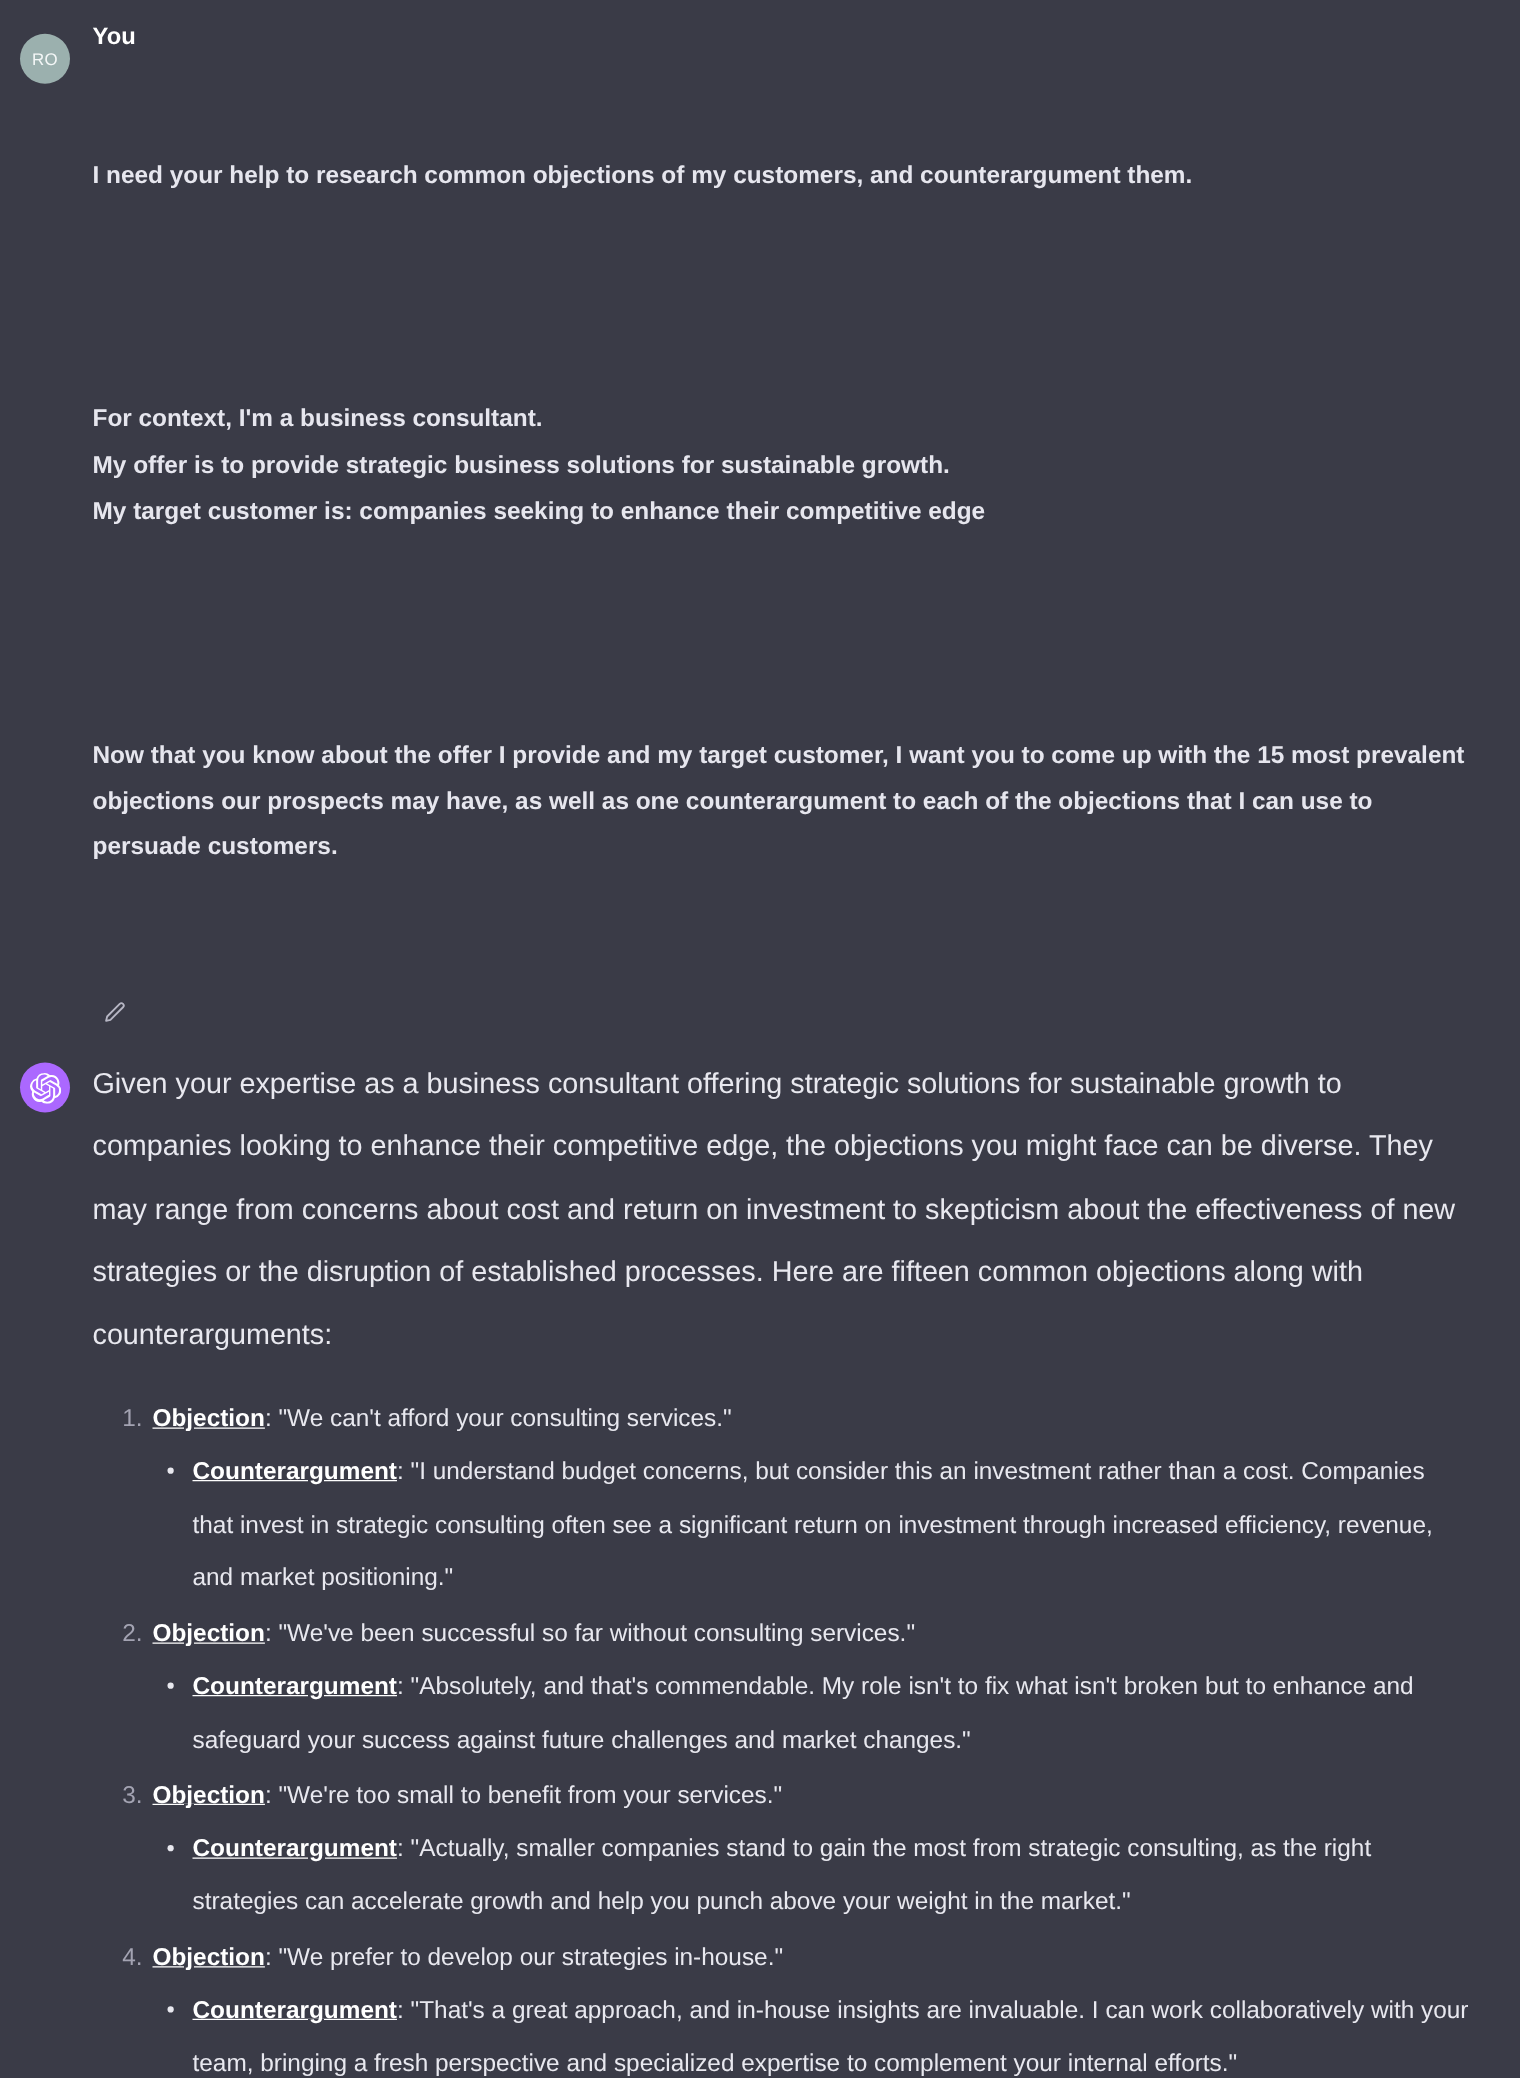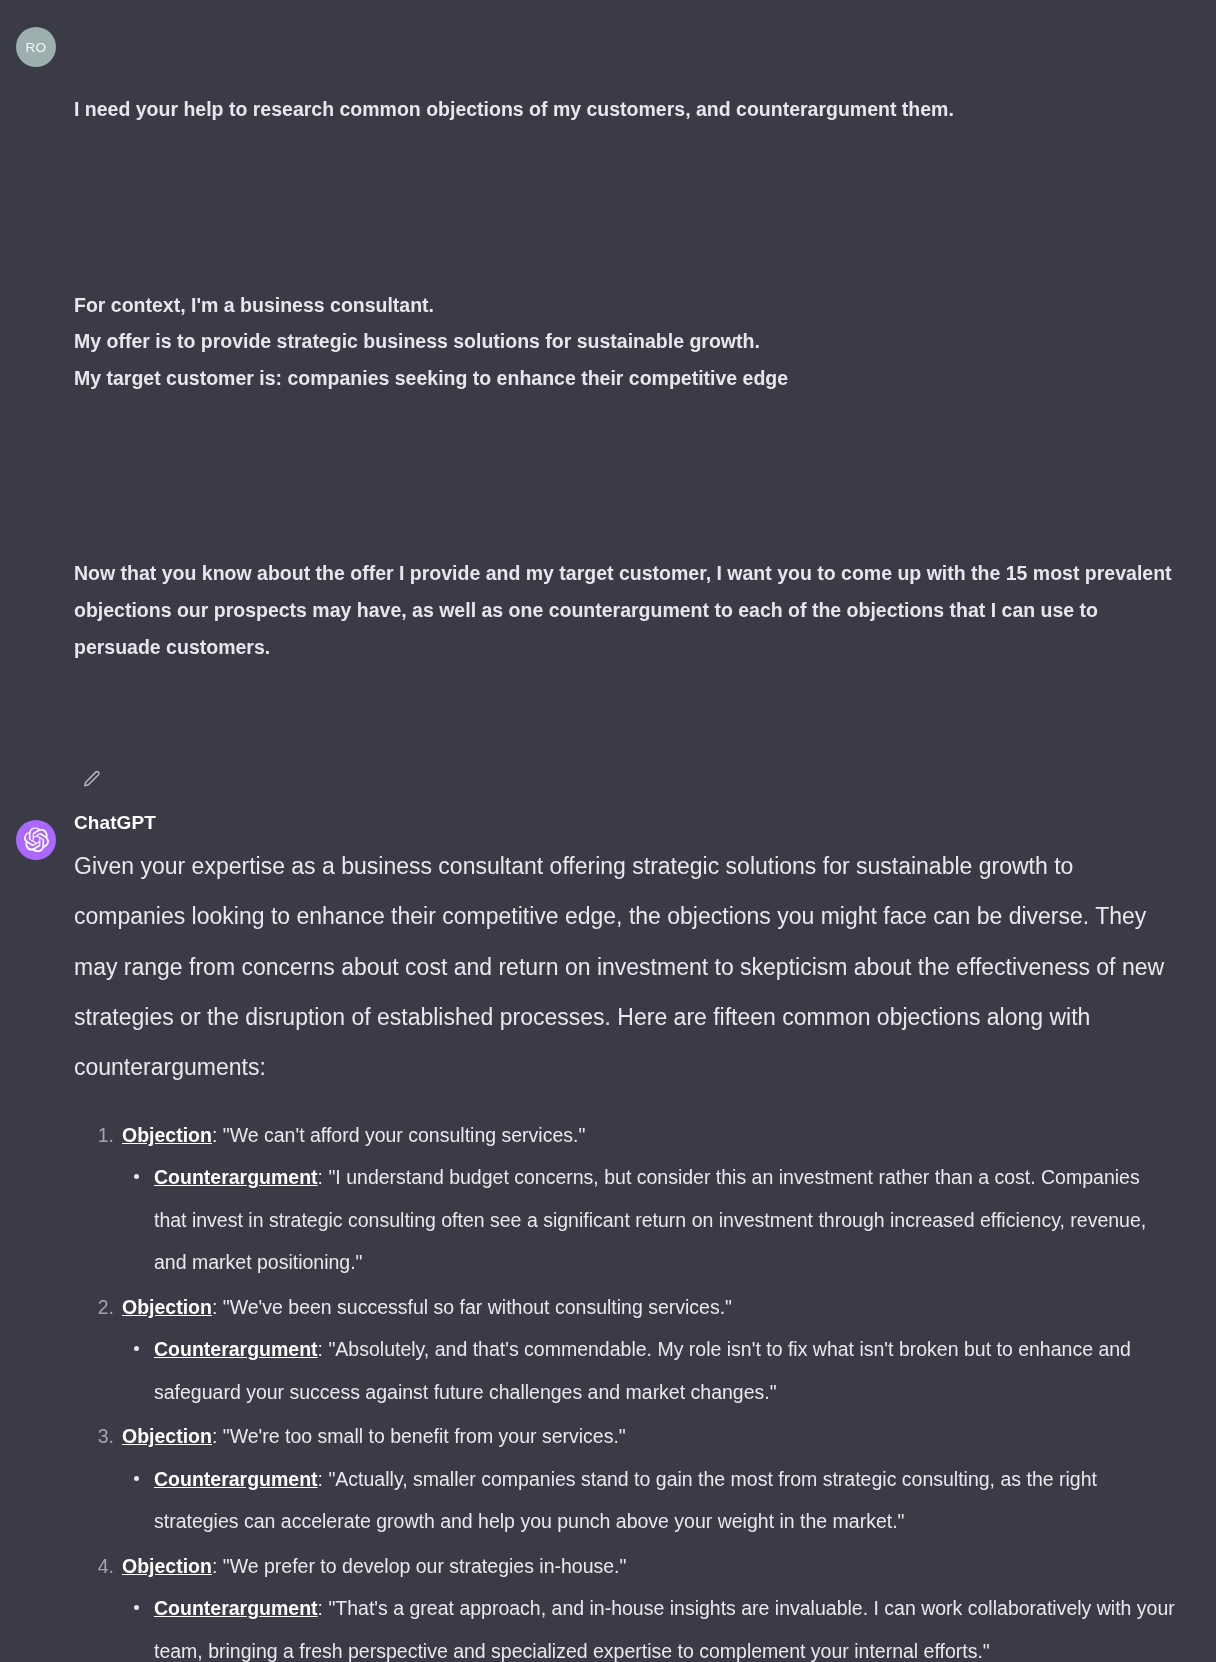--- a/index.html
+++ b/index.html
@@ -181,20 +181,21 @@
 
 <div class="conversation">
 
   <div class="message">
     <div class="msg-avatar-col">
       <div class="avatar user">
         <span>RO</span>
       </div>
     </div>
     <div class="msg-body-col">
+      <div class="author">You</div>
 
       <div class="prose user-prose">
         <p>I need your help to research common objections of my customers, and counterargument them.</p>
         <span class="blank"></span>
         <p>For context, I'm a business consultant.
 My offer is to provide strategic business solutions for sustainable growth.
 My target customer is: companies seeking to enhance their competitive edge</p>
         <span class="blank"></span>
         <p>Now that you know about the offer I provide and my target customer, I want you to come up with the 15 most prevalent objections our prospects may have, as well as one counterargument to each of the objections that I can use to persuade customers.</p>
       </div>
@@ -215,21 +216,20 @@
     <div class="msg-avatar-col">
       <div class="avatar assistant">
         <span>
           <svg width="25" height="25" viewBox="0 0 24 24" fill="#ffffff">
             <path d="M22.28 9.82a5.99 5.99 0 0 0-.52-4.91 6.05 6.05 0 0 0-6.52-2.9A6 6 0 0 0 10.72.5a6.05 6.05 0 0 0-5.77 4.19 5.99 5.99 0 0 0-4 2.9 6.05 6.05 0 0 0 .74 7.1 5.98 5.98 0 0 0 .51 4.9 6.05 6.05 0 0 0 6.52 2.9A5.98 5.98 0 0 0 13.26 24a6.05 6.05 0 0 0 5.77-4.2 5.99 5.99 0 0 0 4-2.9 6.05 6.05 0 0 0-.75-7.08zM13.26 22.43a4.48 4.48 0 0 1-2.88-1.04l.14-.08 4.78-2.76a.8.8 0 0 0 .4-.68v-6.74l2.02 1.17a.07.07 0 0 1 .04.05v5.58a4.5 4.5 0 0 1-4.5 4.5zM3.6 18.3a4.47 4.47 0 0 1-.54-3.01l.14.08 4.78 2.76a.77.77 0 0 0 .78 0l5.84-3.37v2.33a.08.08 0 0 1-.3.06L9.74 19.95a4.5 4.5 0 0 1-6.14-1.65zM2.34 7.9a4.49 4.49 0 0 1 2.35-1.98v5.68a.77.77 0 0 0 .38.67l5.82 3.35-2.02 1.17a.08.08 0 0 1-.07 0l-4.83-2.79a4.5 4.5 0 0 1-1.63-6.1zm16.6 3.86L13.1 8.38l2.02-1.16a.08.08 0 0 1 .07 0l4.83 2.79a4.49 4.49 0 0 1-.68 8.1v-5.68a.8.8 0 0 0-.4-.67zm2.01-3.02l-.14-.09-4.77-2.78a.78.78 0 0 0-.79 0L9.42 9.24V6.91a.07.07 0 0 1 .03-.06l4.83-2.79a4.5 4.5 0 0 1 6.68 4.66zM8.32 12.87L6.3 11.7a.08.08 0 0 1-.04-.06V6.07a4.5 4.5 0 0 1 7.38-3.45l-.14.08L8.72 5.46a.8.8 0 0 0-.4.68zm1.1-2.37l2.6-1.5 2.6 1.5v3l-2.6 1.5-2.6-1.5z"></path>
           </svg>
         </span>
       </div>
     </div>
     <div class="msg-body-col">
-      <div class="author">ChatGPT</div>
 
       <p class="assistant-intro">Given your expertise as a business consultant offering strategic solutions for sustainable growth to companies looking to enhance their competitive edge, the objections you might face can be diverse. They may range from concerns about cost and return on investment to skepticism about the effectiveness of new strategies or the disruption of established processes. Here are fifteen common objections along with counterarguments:</p>
 
       <ol class="objections">
 
         <li>
           <div class="obj-line"><span class="lbl">Objection</span><span>: "We can't afford your consulting services."</span></div>
           <ul class="counters">
             <li><span class="lbl">Counterargument</span><span>: "I understand budget concerns, but consider this an investment rather than a cost. Companies that invest in strategic consulting often see a significant return on investment through increased efficiency, revenue, and market positioning."</span></li>
           </ul>

